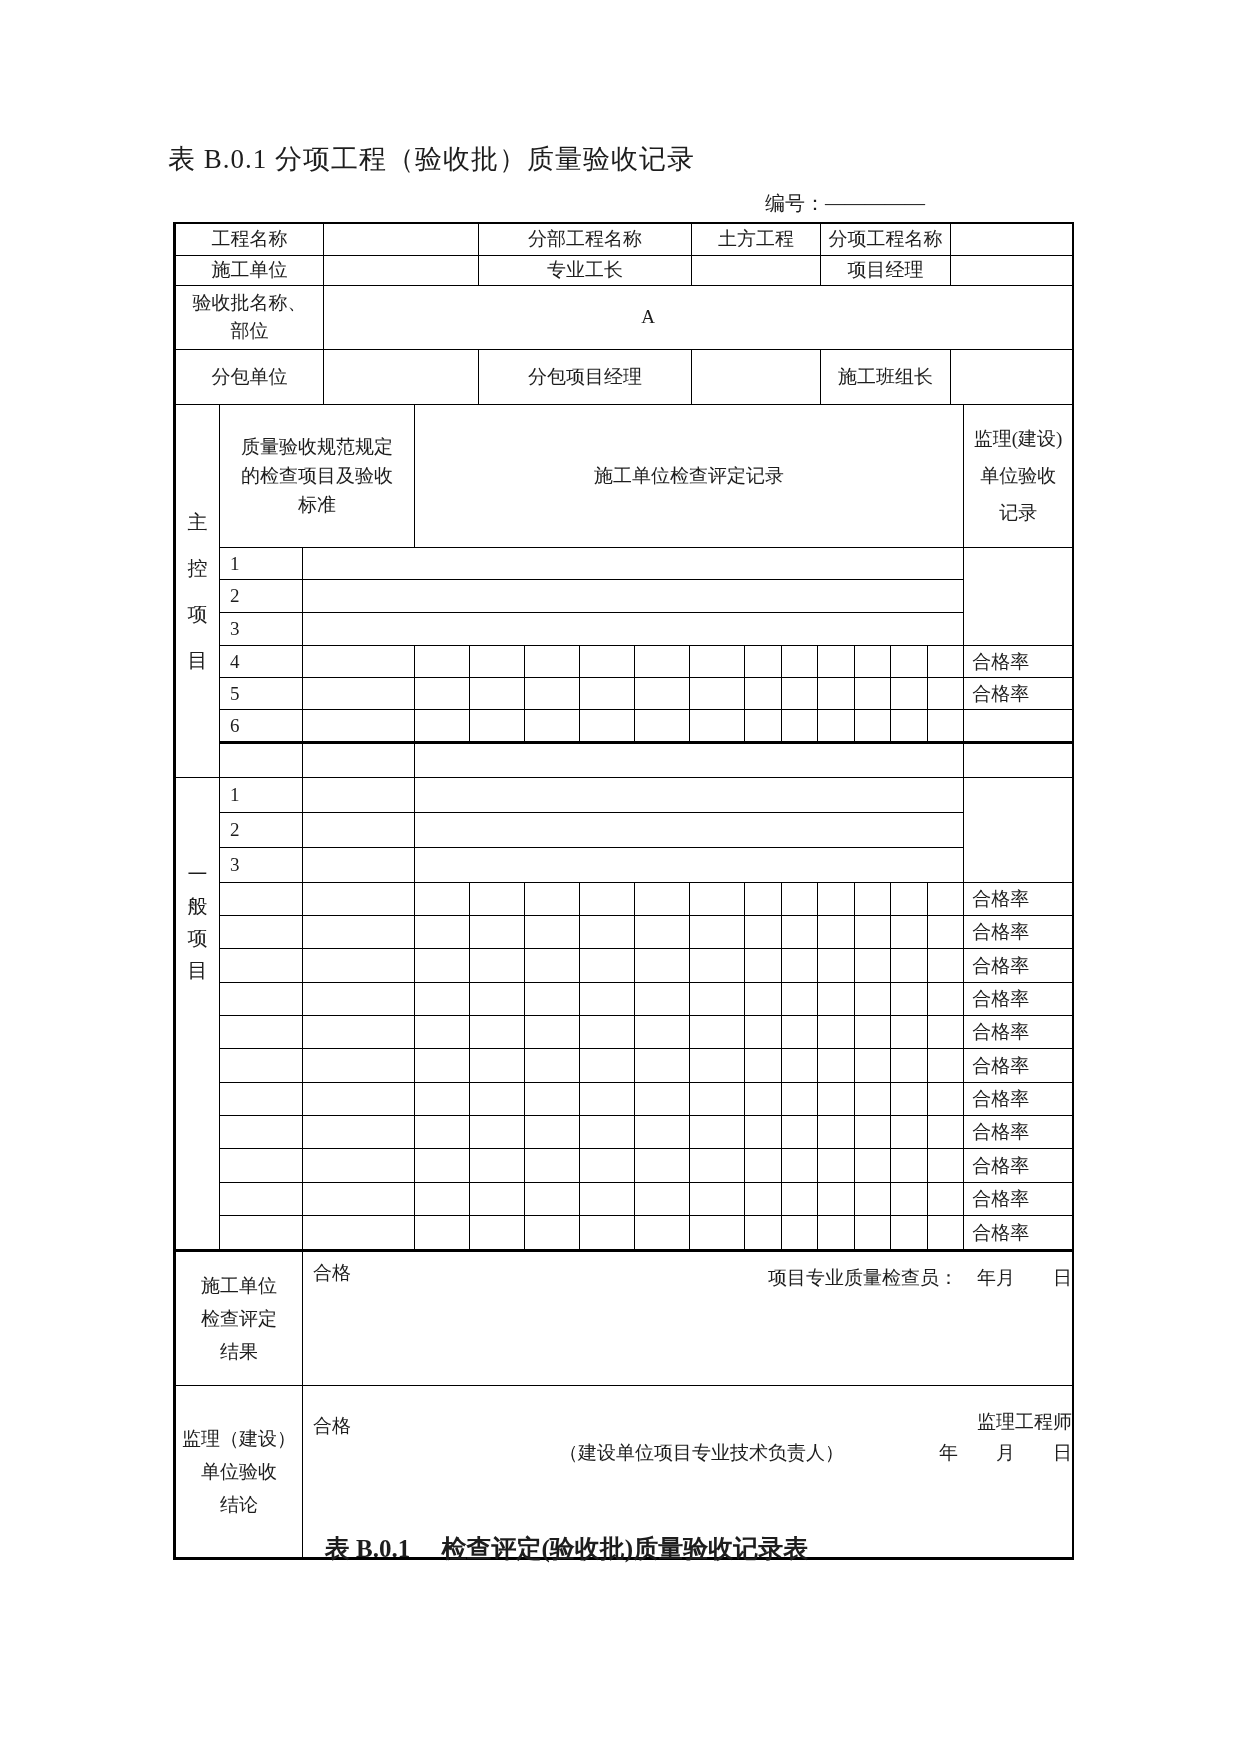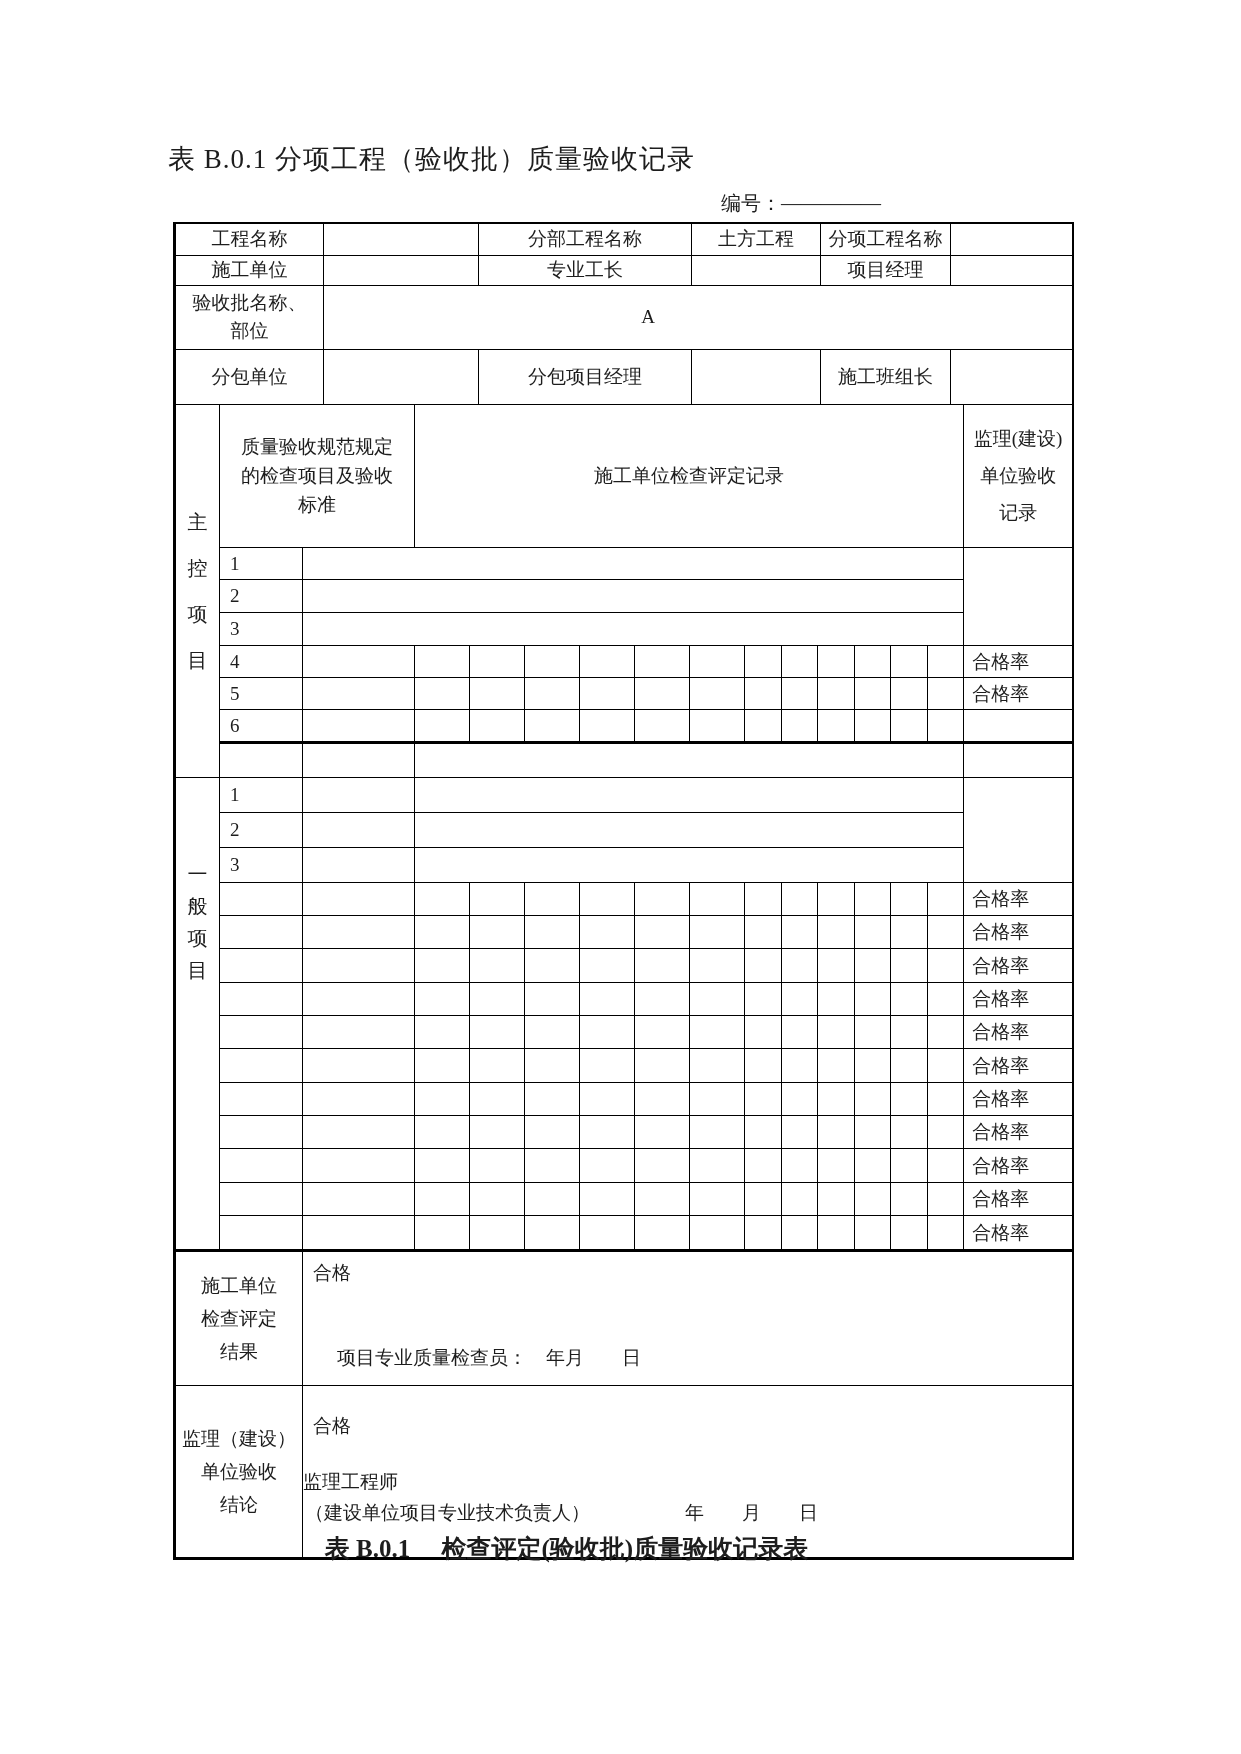--- a/index.html
+++ b/index.html
@@ -1,39 +1,39 @@
 <!DOCTYPE html>
 <html><head>
 <meta charset="utf-8">
 <style>
   html,body{margin:0;padding:0;background:#ffffff;}
   .page{position:relative;width:1241px;height:1754px;background:#fff;
         font-family:"Liberation Serif","DejaVu Serif",serif;color:#1d1d1d;border-radius:30px;}
   .title{position:absolute;left:168px;top:141px;font-size:27px;letter-spacing:1px;font-weight:400;}
-  .serial{position:absolute;left:721px;top:190px;font-size:20px;white-space:pre;}
+  .serial{position:absolute;left:765px;top:190px;font-size:20px;white-space:pre;}
   .form{position:absolute;left:173px;top:222px;width:897px;border:2px solid #000;}
   table{border-collapse:collapse;table-layout:fixed;width:897px;}
   td{border:1px solid #000;font-size:19px;text-align:center;vertical-align:middle;
      padding:0;overflow:hidden;line-height:1.35;}
   .t-top tr:first-child td{border-top:none;}
   .t-main tr:first-child td{border-top:none;}
   .t-main tr.thick td{border-top:3px solid #000;}
   .t-bottom tr:first-child td{border-top:2px solid #000;}
   .ml{white-space:pre-line;}
   .batch-label{line-height:28px;}
   .criteria{line-height:29px;}
   .sup-head{line-height:37px;}
   .vlabel{white-space:pre-line;line-height:46px;font-size:20px;}
   .vlabel2{white-space:pre-line;line-height:32px;font-size:20px;vertical-align:top;padding-top:80px;}
   .num{text-align:left;padding-left:10px;}
   .rate{text-align:left;padding-left:8px;}
   .a-val{padding-right:100px;}
   .sec-label{line-height:33px;}
-  .fill{display:flex;flex-direction:column;justify-content:space-between;
-        align-items:flex-start;height:130px;text-align:left;}
+  .fill{display:flex;flex-direction:row;justify-content:space-between;
+        align-items:flex-start;height:130px;text-align:right;}
   .grade{margin:7px 0 0 10px;}
   .inspector-line{margin:12px 0 13px 34px;white-space:pre;}
   .sup-bottom{margin:0 0 8px 0;line-height:31px;}
   .eng-line{}
   .dep-row{display:flex;margin-left:2px;white-space:pre;}
   .date-line{margin-left:95px;white-space:pre;}
   .caption{position:absolute;left:173px;top:1532px;width:897px;padding-right:110px;
            box-sizing:border-box;text-align:center;font-size:25px;font-weight:bold;white-space:pre;}
 </style>
 </head>

